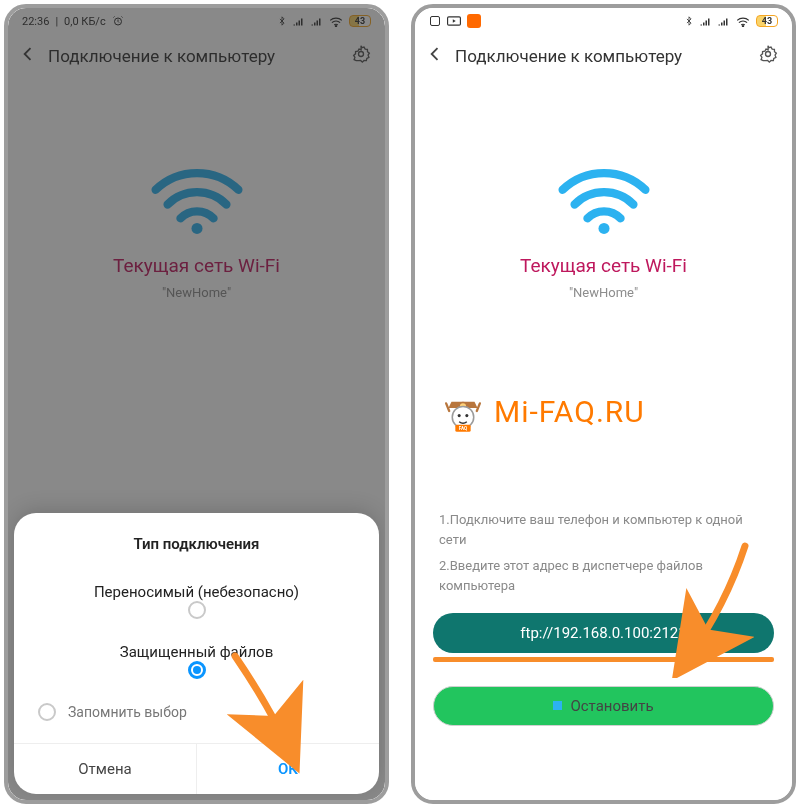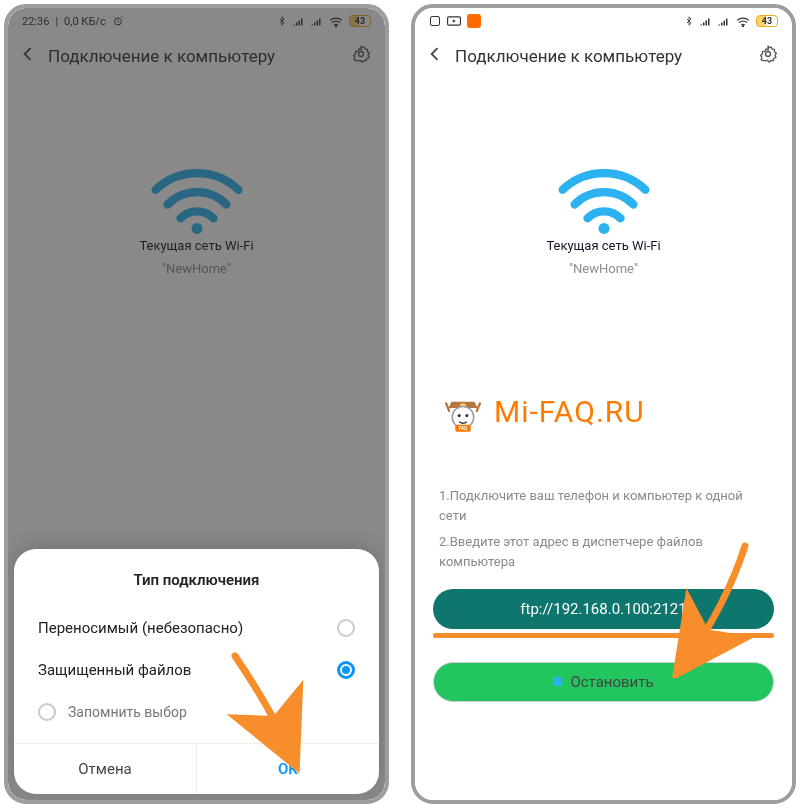--- a/index.html
+++ b/index.html
@@ -48,21 +48,21 @@
     display:flex;align-items:center;padding:10px 14px 10px 10px;gap:10px;
   }
   .app-header .title{flex:1;font-size:17px;color:#333;}
   .hdr-icon{color:#555;}
 
   
   .wifi-block{
     margin-top:86px;
     display:flex;flex-direction:column;align-items:center;
   }
-  .wifi-title{font-size:13px;color:#0f172a;margin-top:4px;}
+  .wifi-title{font-size:19px;color:#be185d;margin-top:20px;}
   .wifi-name{font-size:13px;color:#8d8d8d;margin-top:8px;}
 
   
   .instructions{
     margin-top:210px;
     padding:0 24px;
     font-size:13px;
     color:#8a8a8a;
     line-height:1.55;
   }
@@ -100,21 +100,21 @@
   
   .sheet{
     position:absolute;left:6px;right:6px;bottom:6px;
     background:#fff;border-radius:22px;
     padding:22px 0 0 0;
     box-shadow:0 -4px 20px rgba(0,0,0,0.15);
   }
   .sheet-title{text-align:center;font-size:15px;font-weight:600;color:#222;margin-bottom:18px;}
   .sheet-row{
     display:flex;align-items:center;justify-content:space-between;
-    padding:12px 24px;font-size:15px;color:#222;
+    padding:12px 24px;font-size:15px;color:#222;flex-direction:column;
   }
   .radio-off{
     width:18px;height:18px;border-radius:50%;border:2px solid #c9c9c9;
   }
   .radio-on{
     width:18px;height:18px;border-radius:50%;border:3px solid #0a95ff;
     display:flex;align-items:center;justify-content:center;
   }
   .radio-on::after{content:"";width:8px;height:8px;border-radius:50%;background:#0a95ff;}
   .check-row{

